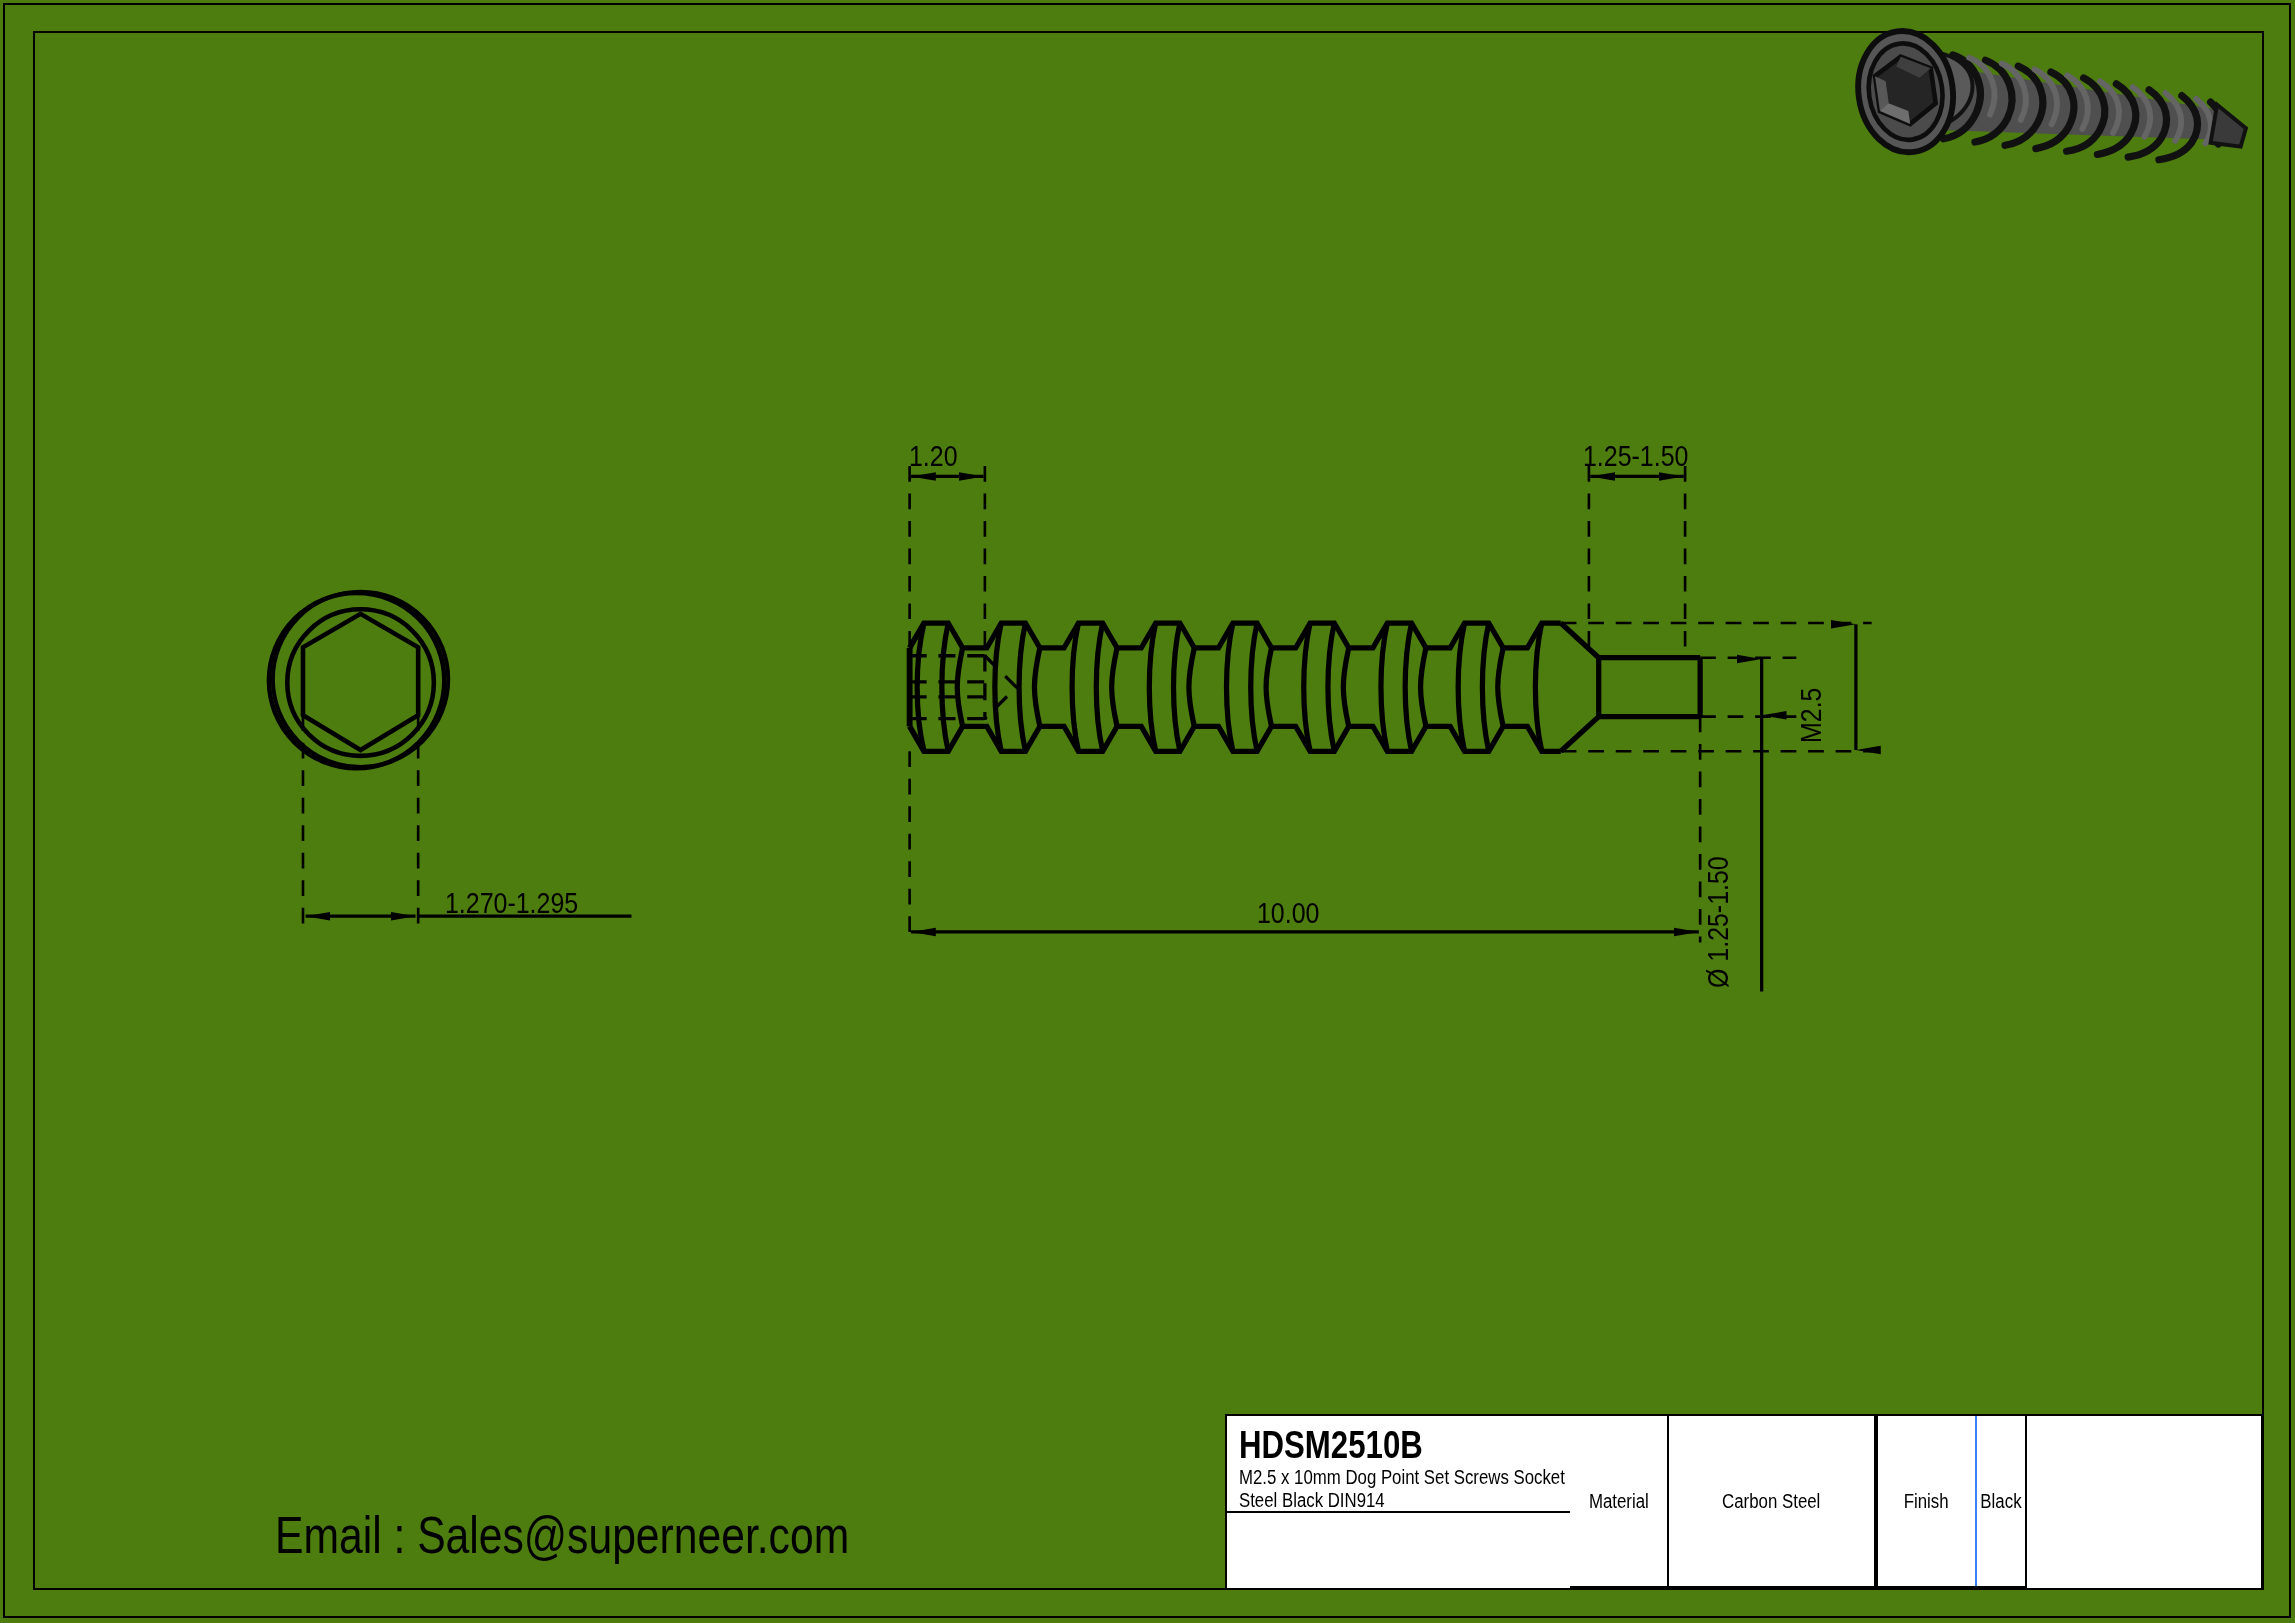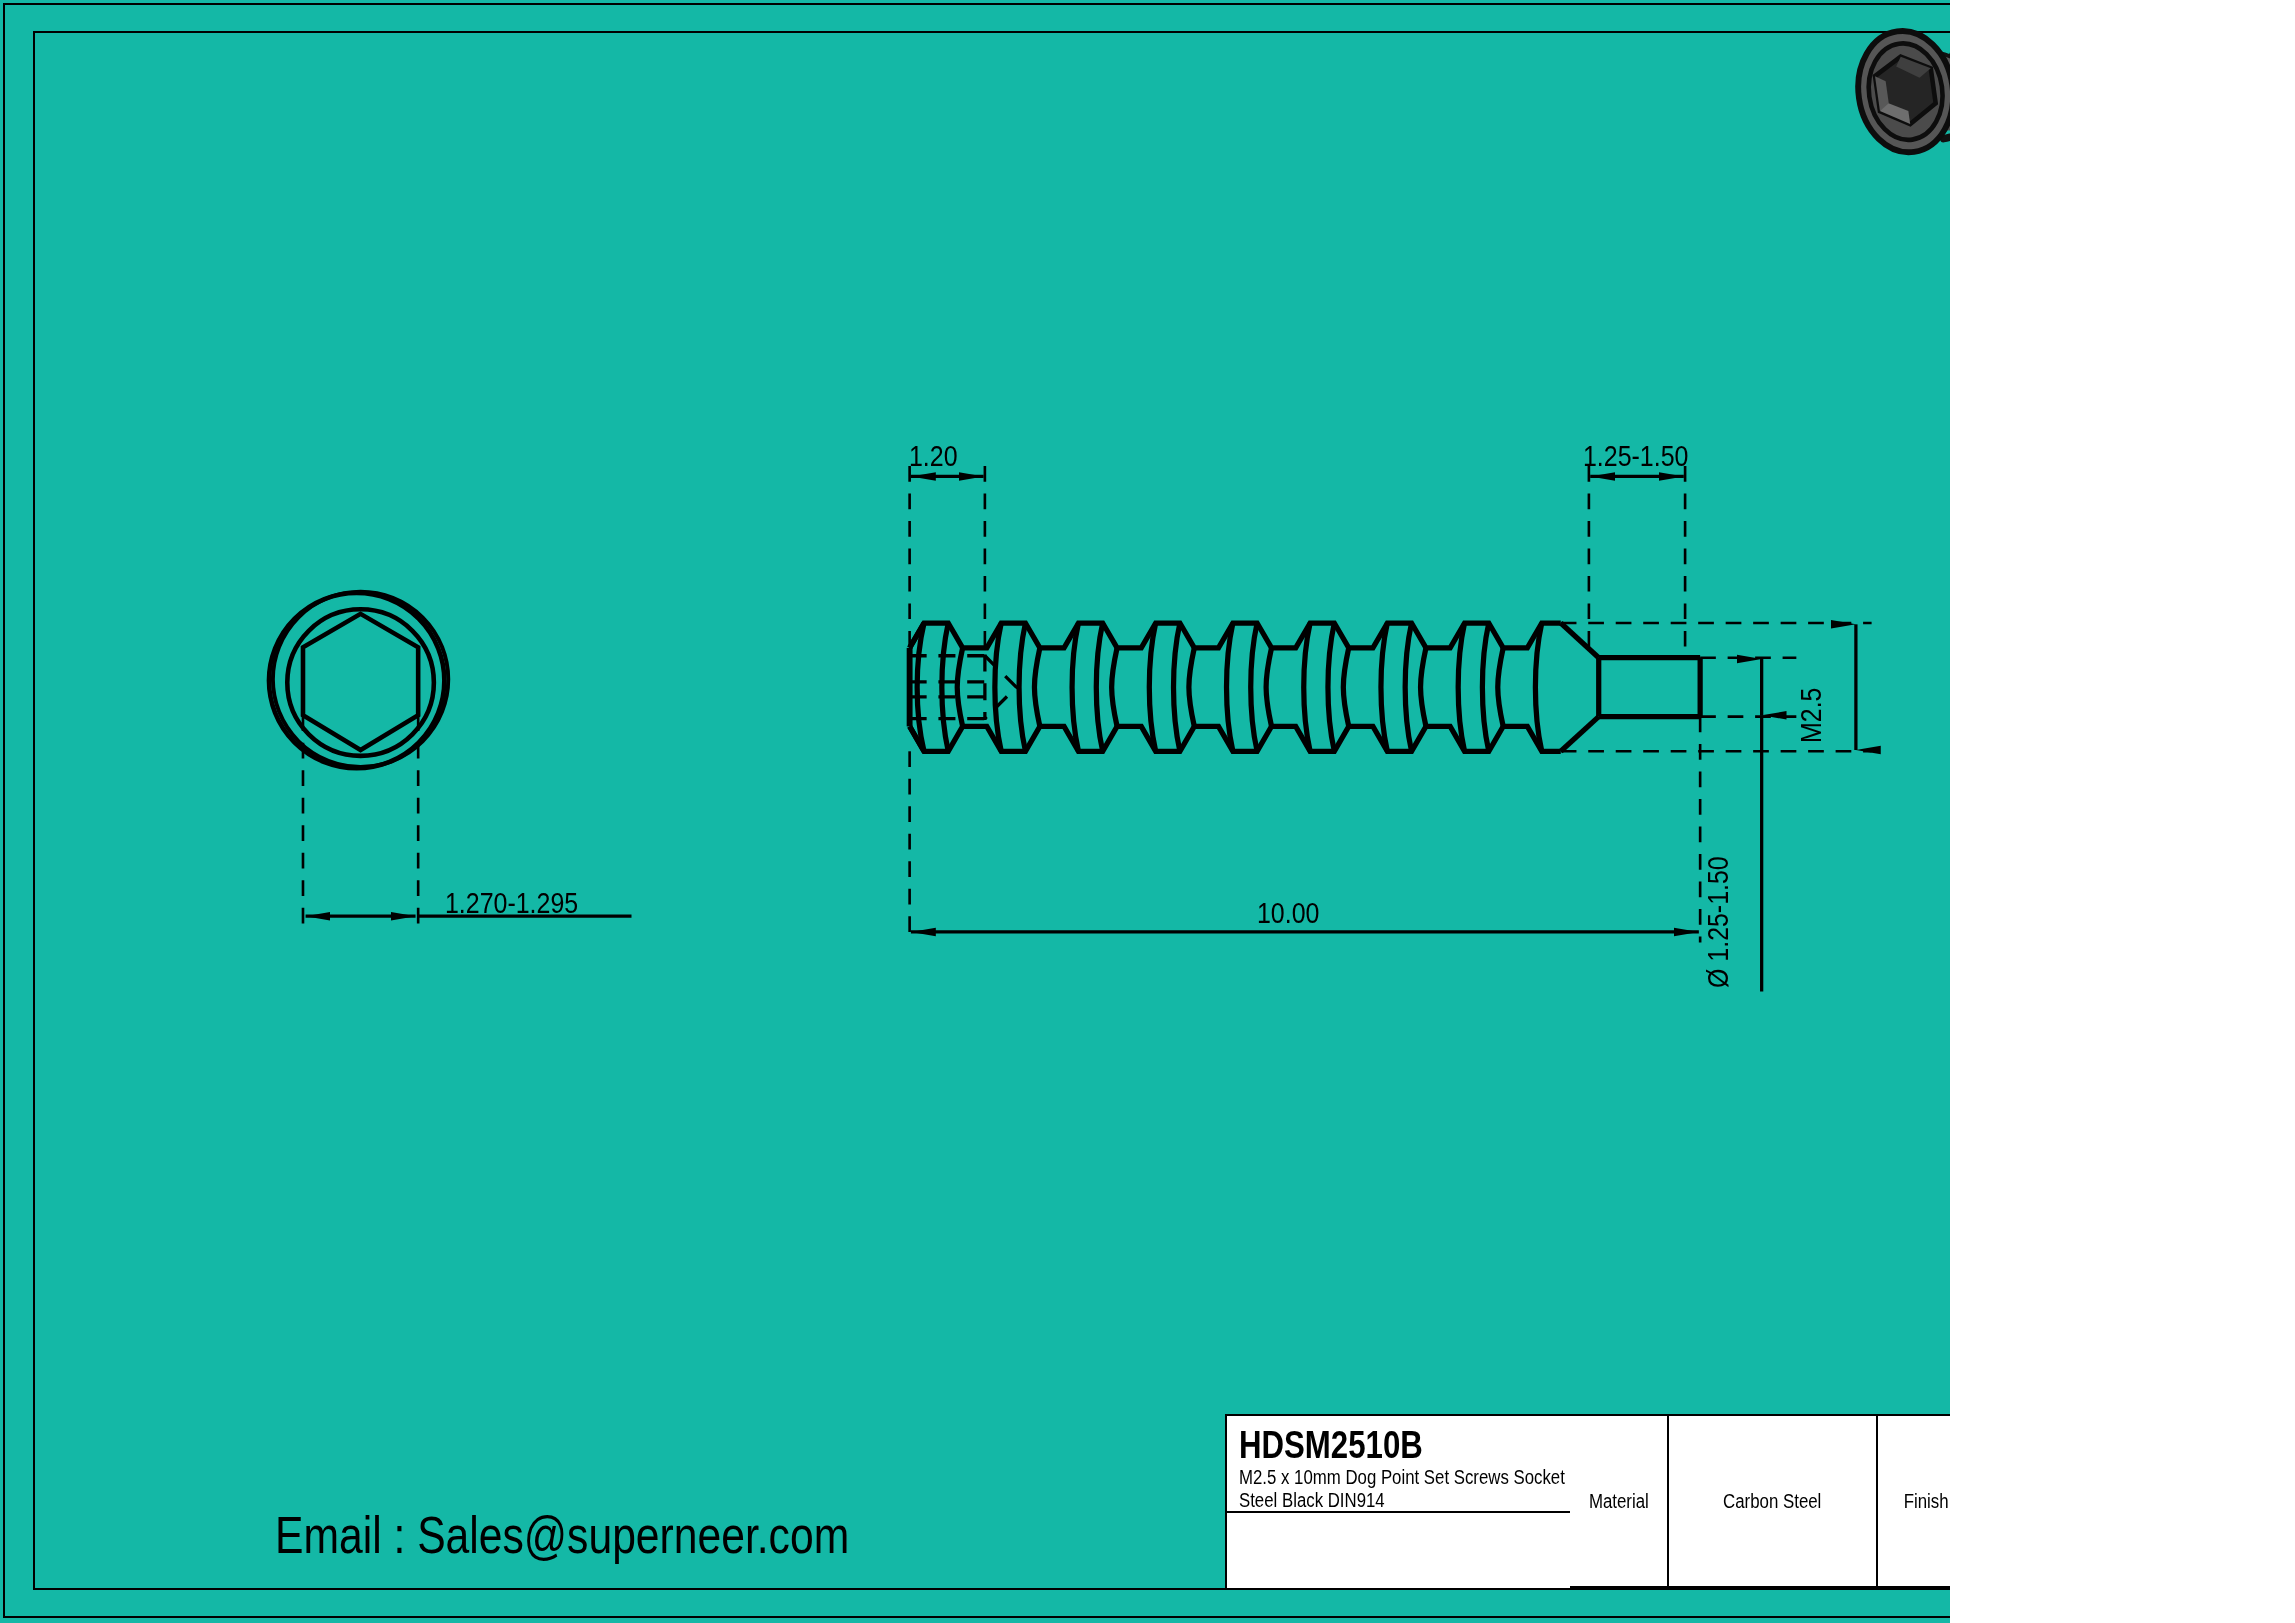--- a/index.html
+++ b/index.html
@@ -6,23 +6,23 @@
   html, body {
     margin: 0;
     padding: 0;
     background: #ffffff;
   }
   body {
     font-family: "Liberation Sans", sans-serif;
   }
   #sheet {
     position: relative;
-    width: 1950px;
+    width: 2295px;
     height: 1623px;
-    background: #14b8a6;
+    background: #4d7c0f;
     overflow: hidden;
   }
   
   #outer-border {
     position: absolute;
     left: 2.6px; top: 2.6px;
     width: 2288px; height: 1615px;
     border: 2px solid #000;
     box-sizing: border-box;
   }
@@ -107,21 +107,21 @@
     align-items: center;
     justify-content: center;
     box-sizing: border-box;
     font-size: 19.6px;
     color: #000;
     overflow: hidden;
     white-space: nowrap;
   }
   .tb-cell span { transform: scaleX(0.86); transform-origin: center; display:inline-block;}
   .c-label { width: 99px; border-right: 2px solid #000; }
-  .c-value { width: 209px; border-right: 2px solid #000000; }
+  .c-value { width: 209px; border-right: 4px solid #000000; }
   .c-finlabel { width: 99px; border-right: 2px solid #3b82f6; }
   .c-finvalue { flex: 1; }
   .c-weburl { flex: 1; color: #1388c8; }
   #tb-logo {
     flex: 1;
     position: relative;
   }
   #logo-mark {
     position: absolute;
     left: 46px;

